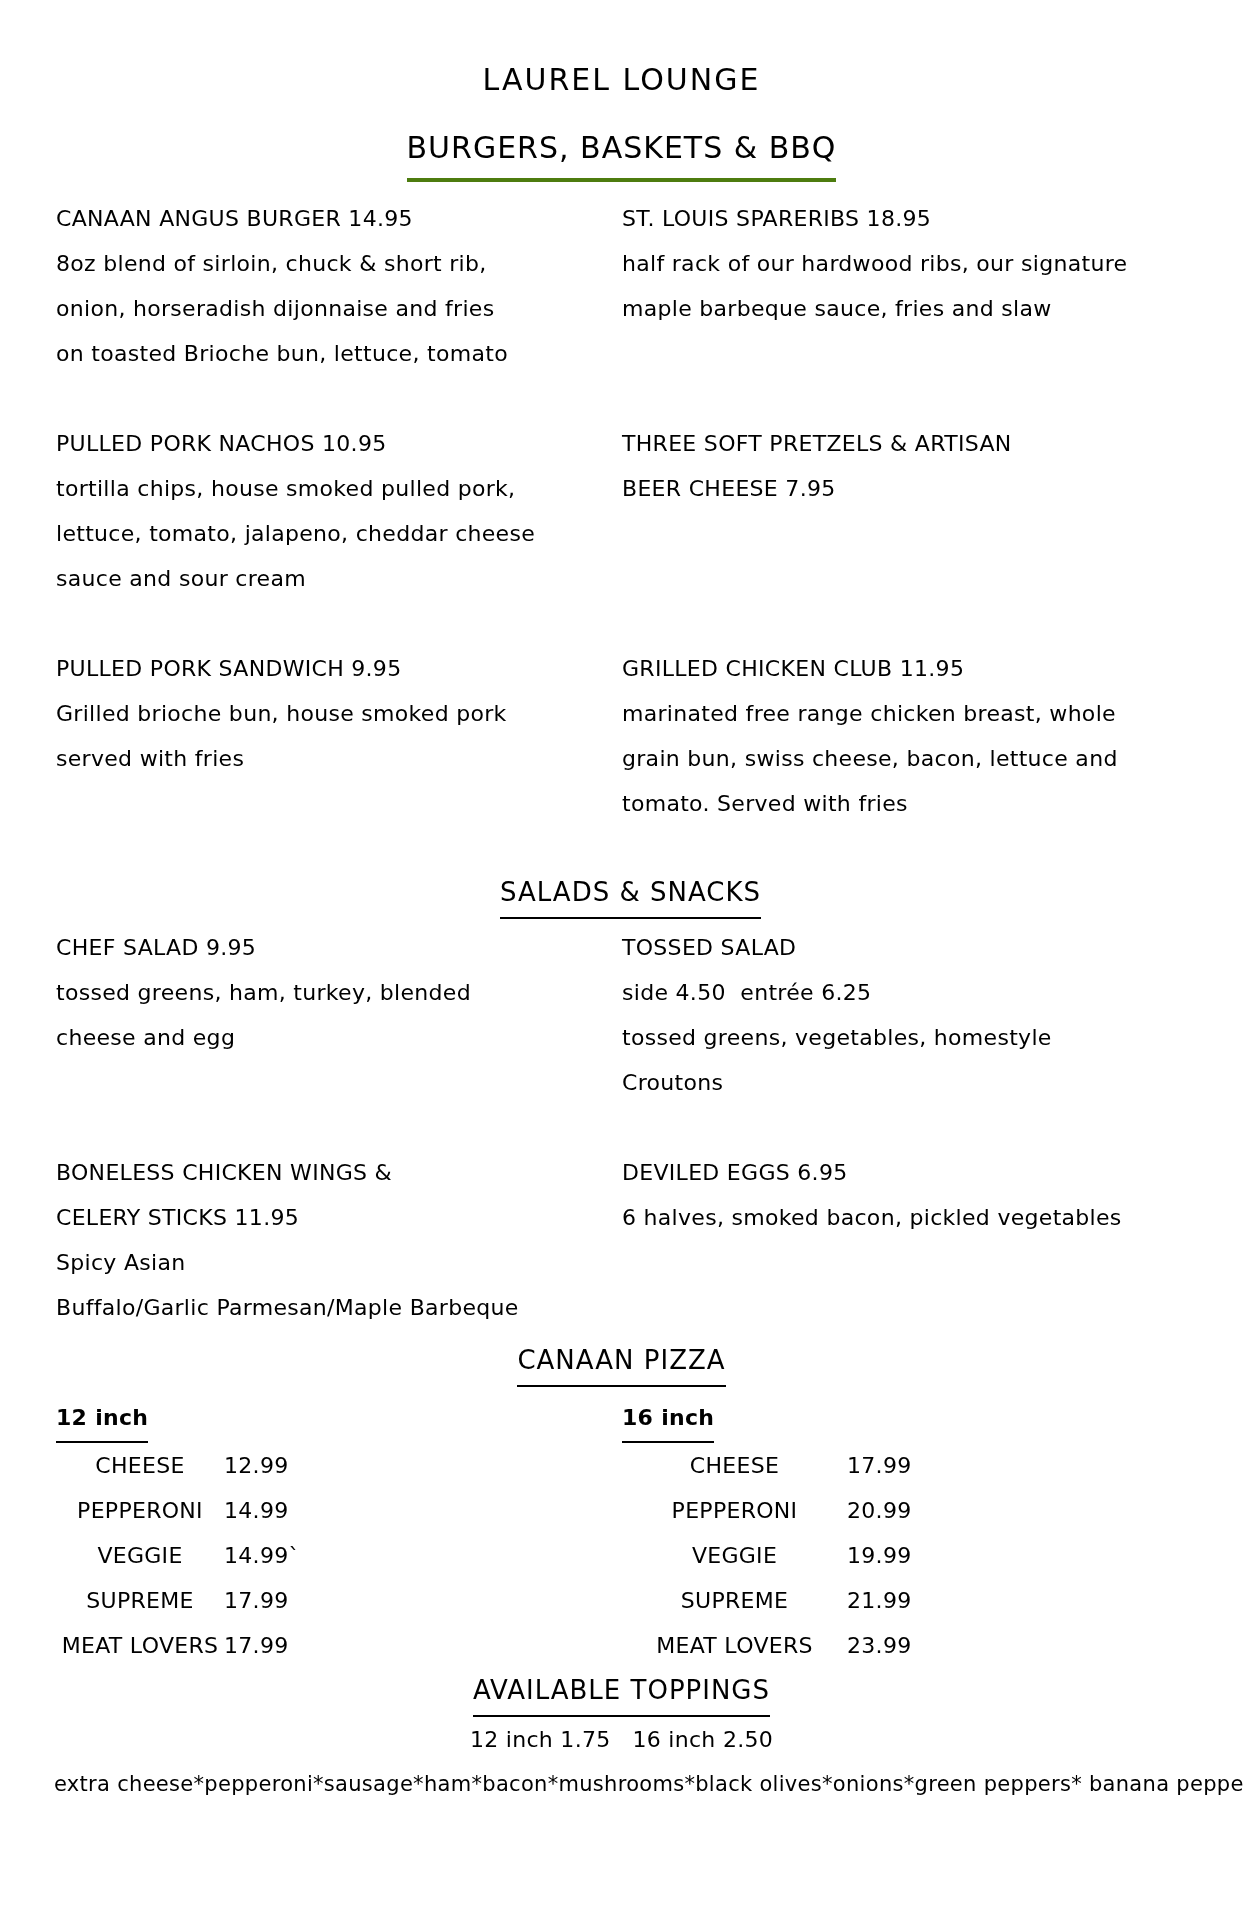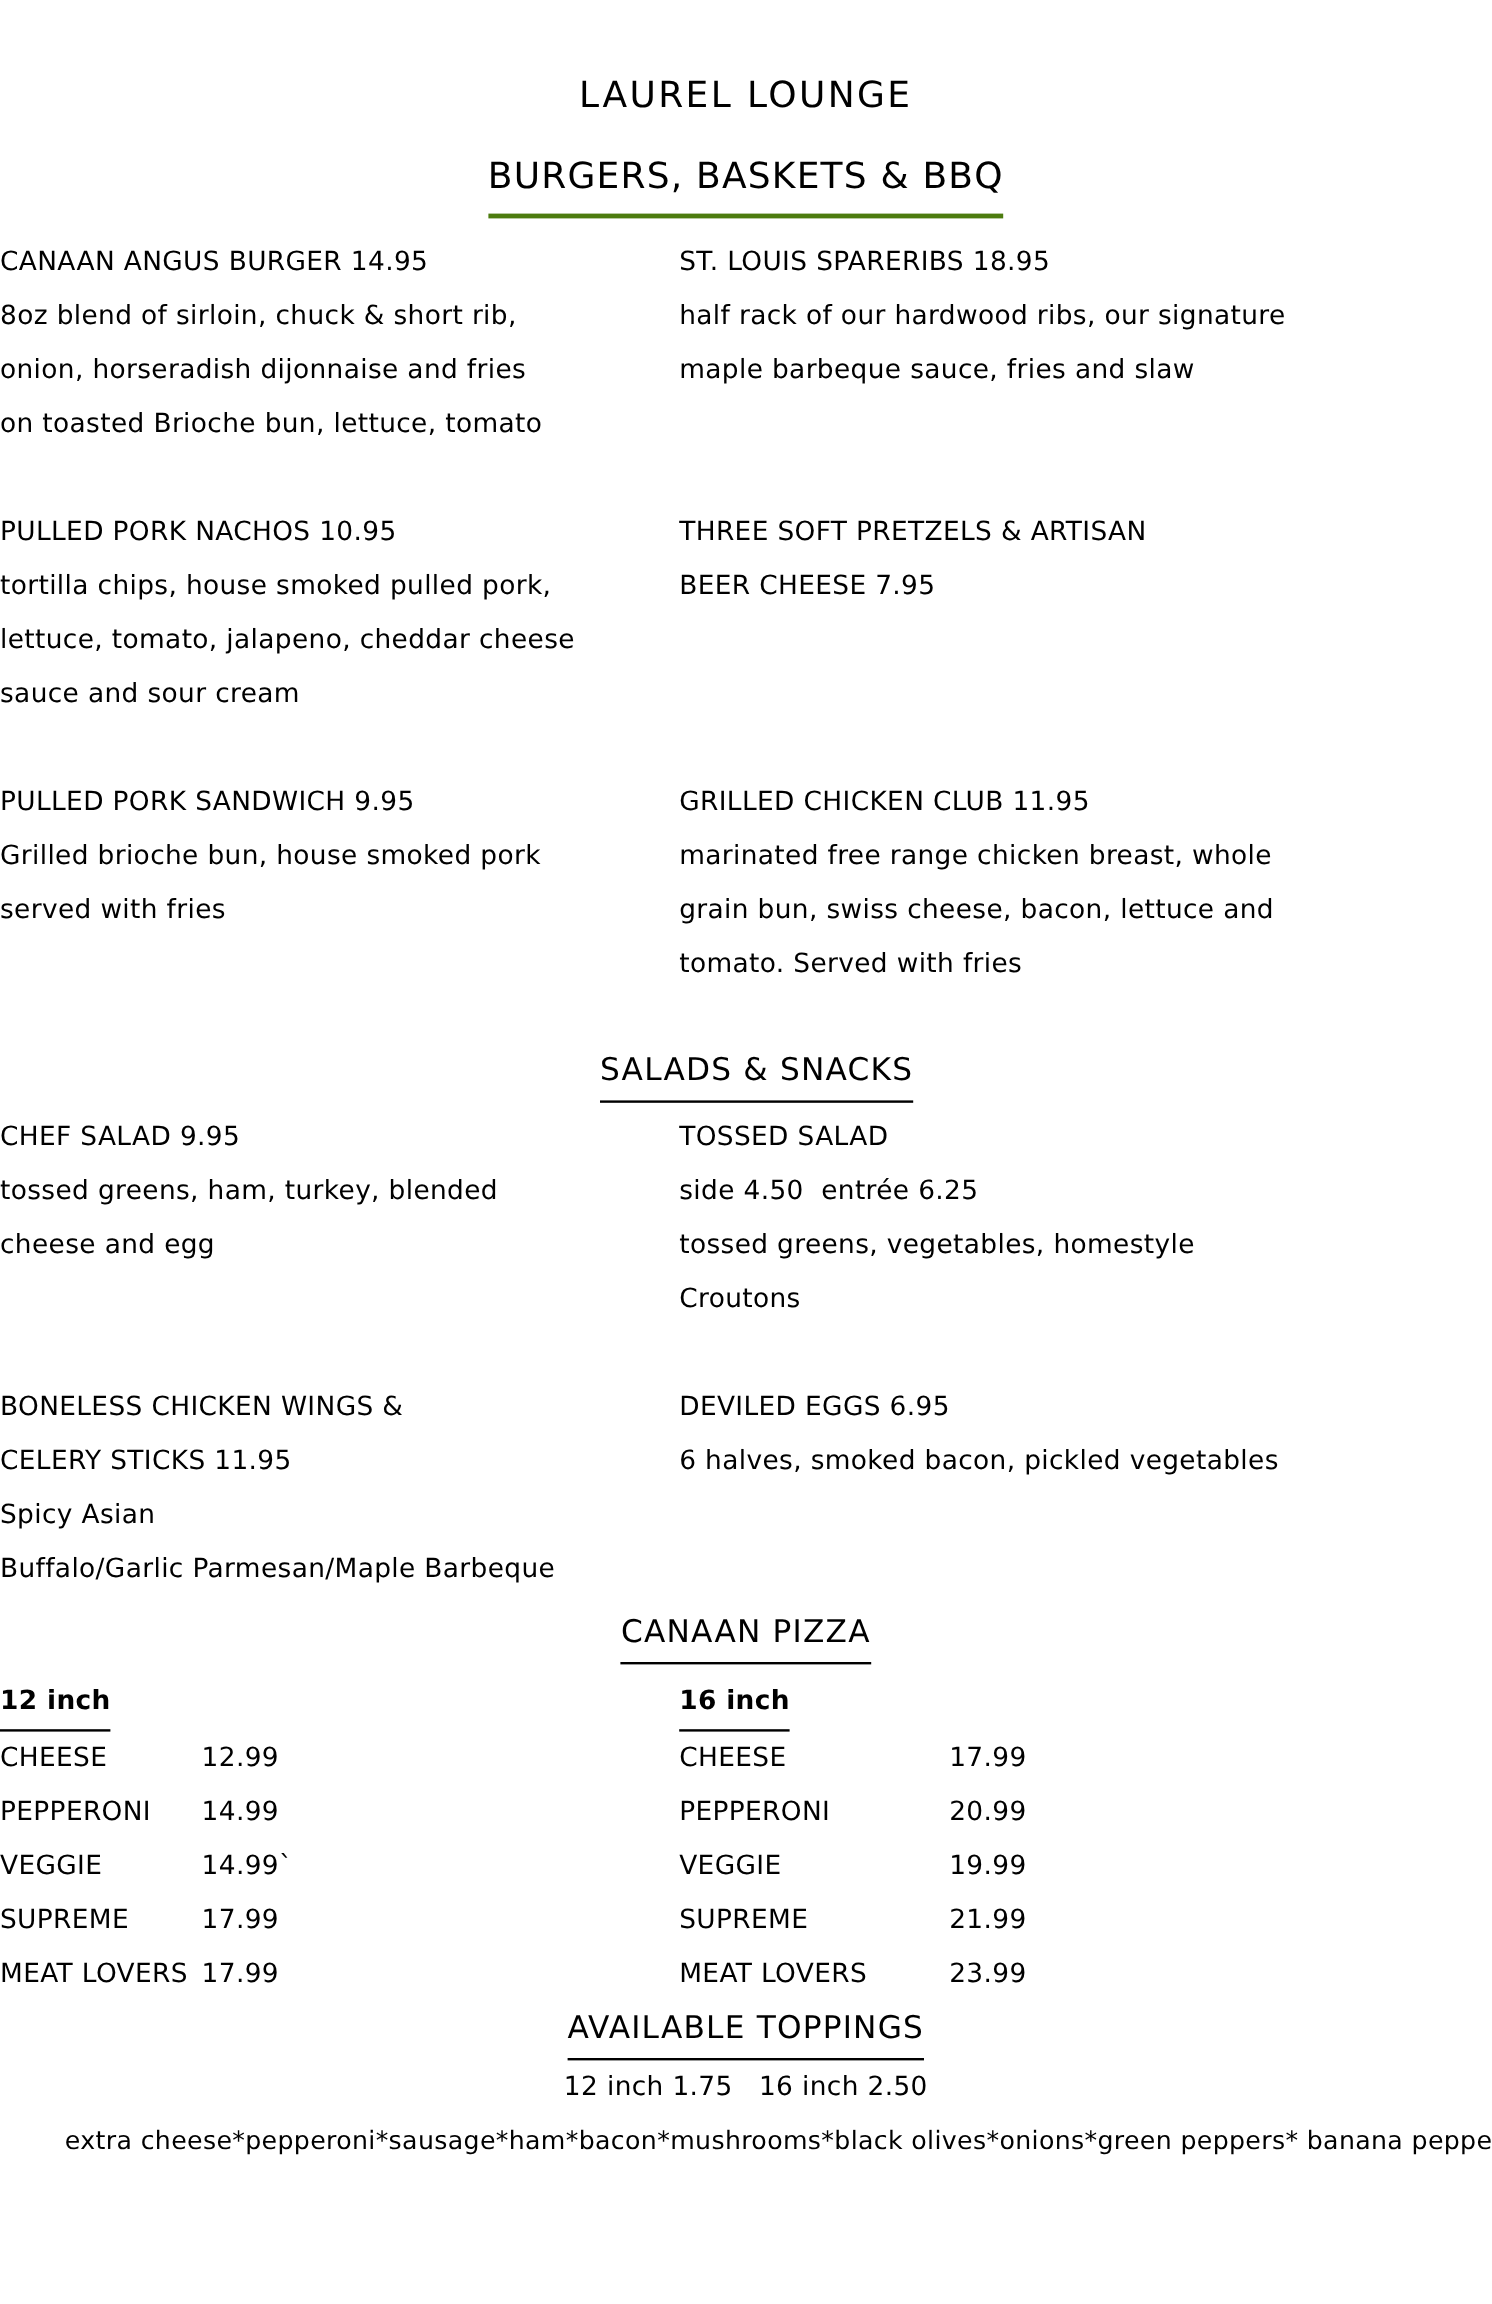--- a/index.html
+++ b/index.html
@@ -34,40 +34,40 @@
     font-size: 26px;
     line-height: 45px;
     letter-spacing: 1px;
     white-space: pre;
   }
   .section-heading .u { display: inline-block; border-bottom: 2.5px solid #000; padding-bottom: 2px; }
   #salads-heading { margin-top: 44px; padding-left: 18px; }
   #pizza-heading  { margin-top: 8px; }
   #toppings-heading { margin-top: 0; }
 
-  .menu { padding-right: 36px; }
+  .menu { padding-left: 56px; padding-right: 36px; }
   .menu-row {
     display: grid;
     grid-template-columns: 566px 1fr;
     margin-top: 45px;
   }
   .menu-row.first-burgers { margin-top: 14px; }
   .menu-row.first-salads  { margin-top: 6px; }
   .menu-row.pizza-wrap    { margin-top: 8px; }
 
   .line {
     font-size: 22px;
     line-height: 45px;
     white-space: pre;
   }
 
   .size-label { font-size: 22px; line-height: 45px; font-weight: 700; white-space: pre; }
   .size-label .u { display: inline-block; border-bottom: 2.5px solid #000; padding-bottom: 1px; }
 
-  .pizza-line { display: flex; }
+  .pizza-line { display: flex; text-align: center; }
   .pizza-name, .pizza-price { font-size: 22px; line-height: 45px; white-space: pre; }
   .col-12 .pizza-name { min-width: 168px; }
   .col-16 .pizza-name { min-width: 225px; }
 
   .sizes-line {
     text-align: center;
     font-size: 22px;
     line-height: 45px;
     white-space: pre;
   }

